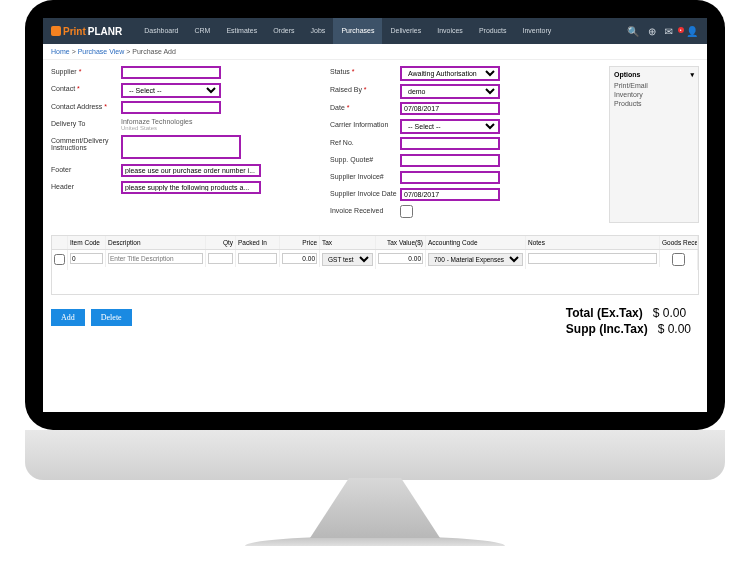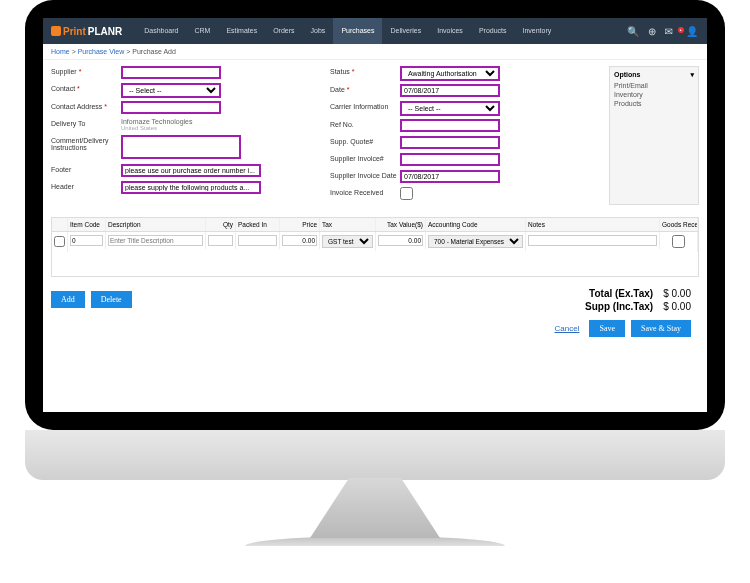--- a/index.html
+++ b/index.html
@@ -54,21 +54,21 @@
   .gc.tax { width: 56px; }
   .gc.taxv { width: 50px; text-align: right; }
   .gc.acct { width: 100px; }
   .gc.notes { flex: 1; }
   .gc.recv { width: 38px; text-align: center; }
   .grow { height: 44px; align-items: flex-start; }
   .grow input, .grow select { width: 100%; font-size: 6.5px; border: 1px solid #ccc; padding: 1px; }
 
   .gridbtns { display: flex; gap: 6px; padding: 6px 8px; }
   .btn { background: #1a8ae2; color: #fff; border: none; padding: 4px 10px; font-size: 8px; cursor: pointer; font-family: Liberation Serif, serif; }
-  .totals { float: right; margin: -26px 16px 0 12px; font-size: 10px; text-align: right; }
+  .totals { float: right; margin: -26px 16px 0 12px; font-size: 12px; }
   .totals div { margin-bottom: 2px; }
   .totals b { margin-right: 10px; }
 
   .actionbar { display: flex; justify-content: flex-end; gap: 6px; padding: 6px 16px 6px; align-items: center; font-size: 8px; clear: both; }
   .actionbar a { color: #2a6bbf; text-decoration: underline; cursor: pointer; margin-right: 4px; }
 </style>
 </head>
 <body>
 
 <div class="monitor">
@@ -141,20 +141,24 @@
           <div class="row">
               <div class="lbl">Header</div>
               <div class="fld"><input style="width: 140px;" value="please supply the following products a..."></div>
             </div>
         </div>
 
         <div class="col">
           <div class="row">
               <div class="lbl req">Status</div>
               <div class="fld"><select><option>Awaiting Authorisation</option></select></div>
+            </div>
+          <div class="row">
+              <div class="lbl req">Raised By</div>
+              <div class="fld"><select><option>demo</option></select></div>
             </div>
           <div class="row">
               <div class="lbl req">Date</div>
               <div class="fld"><input value="07/08/2017" style=""></div>
             </div>
           <div class="row">
               <div class="lbl">Carrier Information</div>
               <div class="fld"><select><option>-- Select --</option></select></div>
             </div>
           <div class="row">
@@ -222,25 +226,20 @@
       <div class="gridbtns">
         <button class="btn">Add</button>
         <button class="btn">Delete</button>
       </div>
 
       <div class="totals">
         <div><b>Total (Ex.Tax)</b><span>$ 0.00</span></div>
         <div><b>Supp (Inc.Tax)</b><span>$ 0.00</span></div>
       </div>
 
-      <div class="actionbar">
-        <a>Cancel</a>
-        <button class="btn">Save</button>
-        <button class="btn">Save &amp; Stay</button>
-      </div>
 
     </div>
   </div>
   <div class="chin">
       <div class="apple"></div>
     </div>
   <div class="stand"></div>
   <div class="foot"></div>
 </div>
 

